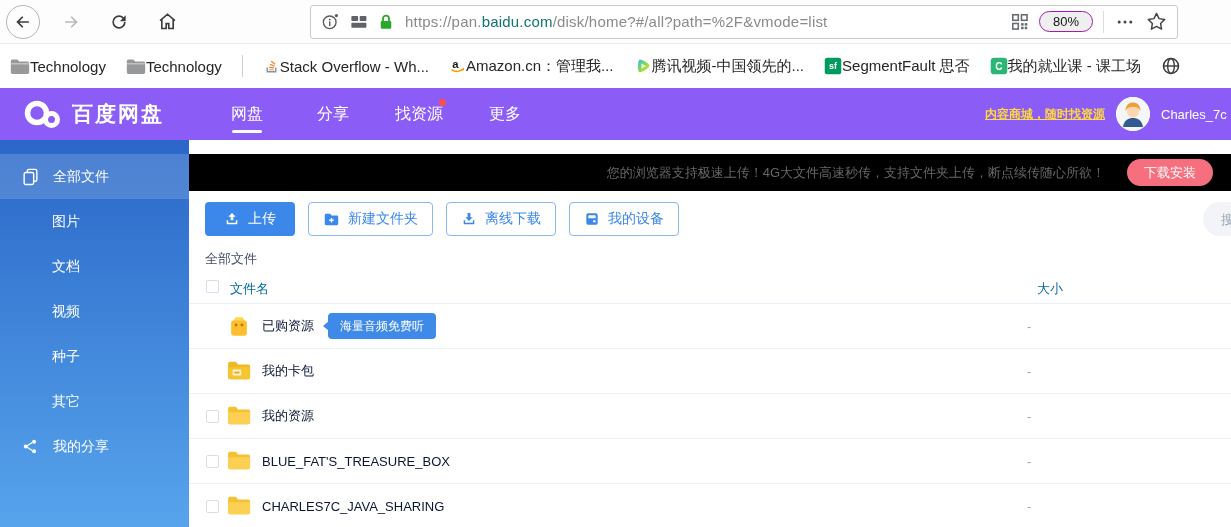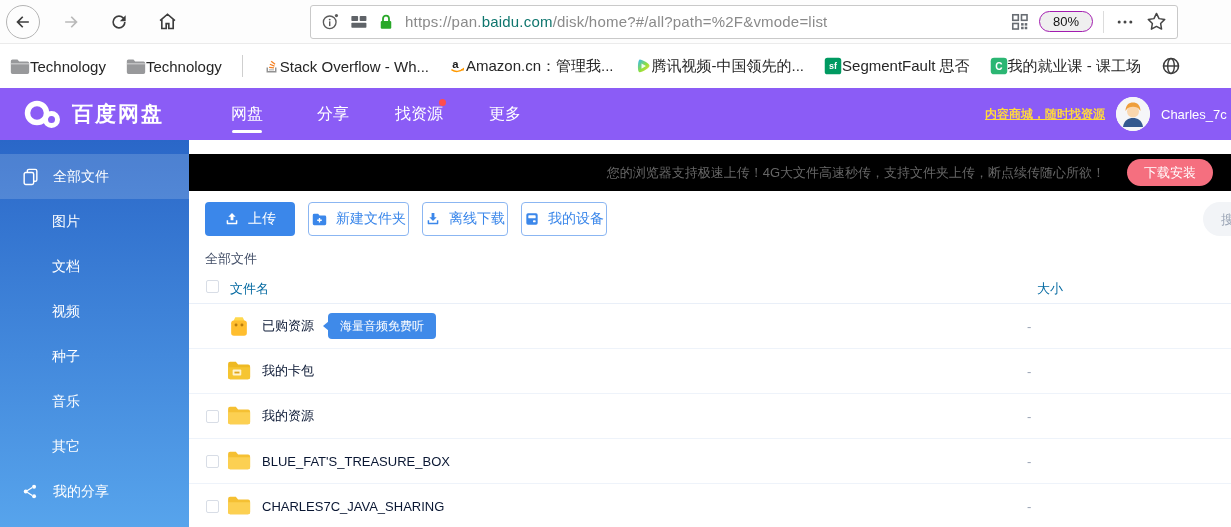--- a/index.html
+++ b/index.html
@@ -59,21 +59,21 @@
     align-items:center; justify-content:flex-end; gap:22px; padding-right:18px;
     font-size:13px; color:#666; }
   .banner-btn { background:#f56f7f; color:#fff; font-size:13px; line-height:1;
     padding:7px 17px; border-radius:14px; cursor:pointer; }
 
   .toolbar { margin-top:11px; padding-left:16px; display:flex; gap:13px; height:34px;
     position:relative; }
   .btn { display:flex; align-items:center; gap:8px; font-size:14px; border-radius:4px;
     cursor:pointer; }
   .btn-primary { background:#3b87ea; color:#fff; padding:0 19px; }
-  .btn-outline { border:1px solid #8bb6f2; color:#3b87ea; background:#fff; padding:0 2px; }
+  .btn-outline { border:1px solid #8bb6f2; color:#3b87ea; background:#fff; padding:0 14px; }
   .search-pill { position:absolute; left:1014px; top:0; width:190px; height:34px;
     border:none; outline:none; border-radius:17px; background:#f2f4f7; padding-left:18px;
     font-size:13px; color:#666; font-family:inherit; }
   .search-pill::placeholder { color:#9aa4b5; }
 
   .section-title { margin:14px 0 0 16px; font-size:13px; color:#424e67; }
   .list-header { position:relative; height:32px; margin-top:4px;
     border-bottom:1px solid #e9eff8; font-size:13px; color:#0369a1; }
   .list-header .col-name { position:absolute; left:41px; top:8px; }
   .list-header .col-size { position:absolute; left:848px; top:8px; }
@@ -298,23 +298,20 @@
     <div class="side-item sub">
         <span>文档</span>
       </div>
     <div class="side-item sub">
         <span>视频</span>
       </div>
     <div class="side-item sub">
         <span>种子</span>
       </div>
     <div class="side-item sub">
-        <span>音乐</span>
-      </div>
-    <div class="side-item sub">
         <span>其它</span>
       </div>
     <div class="side-item">
       <svg width="19" height="19" viewBox="0 0 24 24">
           <g stroke="#fff" stroke-width="1.6">
             <path d="M7.8 11l6.4-4M7.8 13l6.4 4"></path>
           </g>
           <g fill="#fff">
             <circle cx="6" cy="12" r="2.5"></circle>
             <circle cx="16.5" cy="6" r="2.5"></circle>

